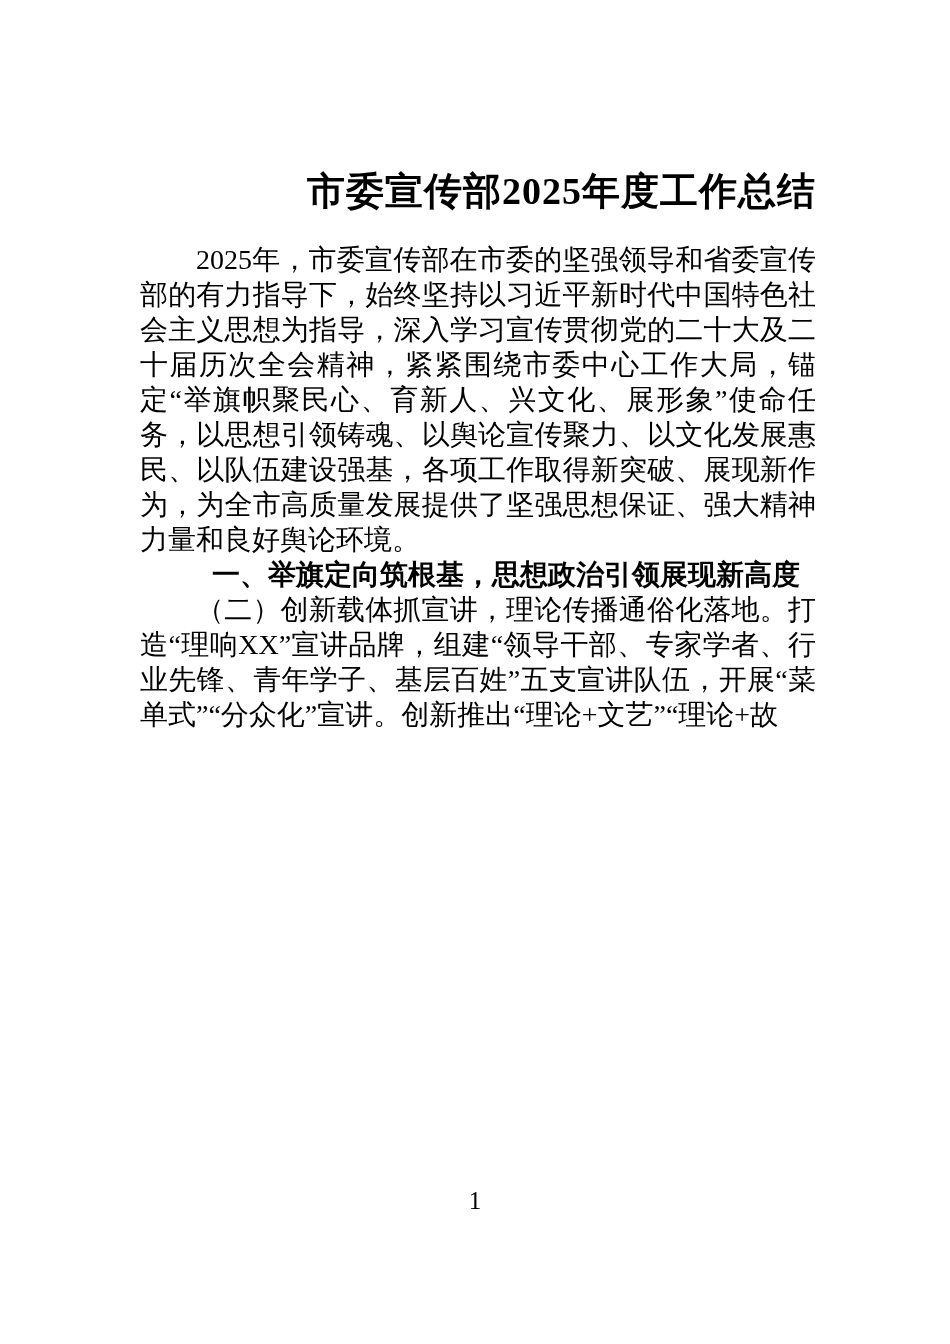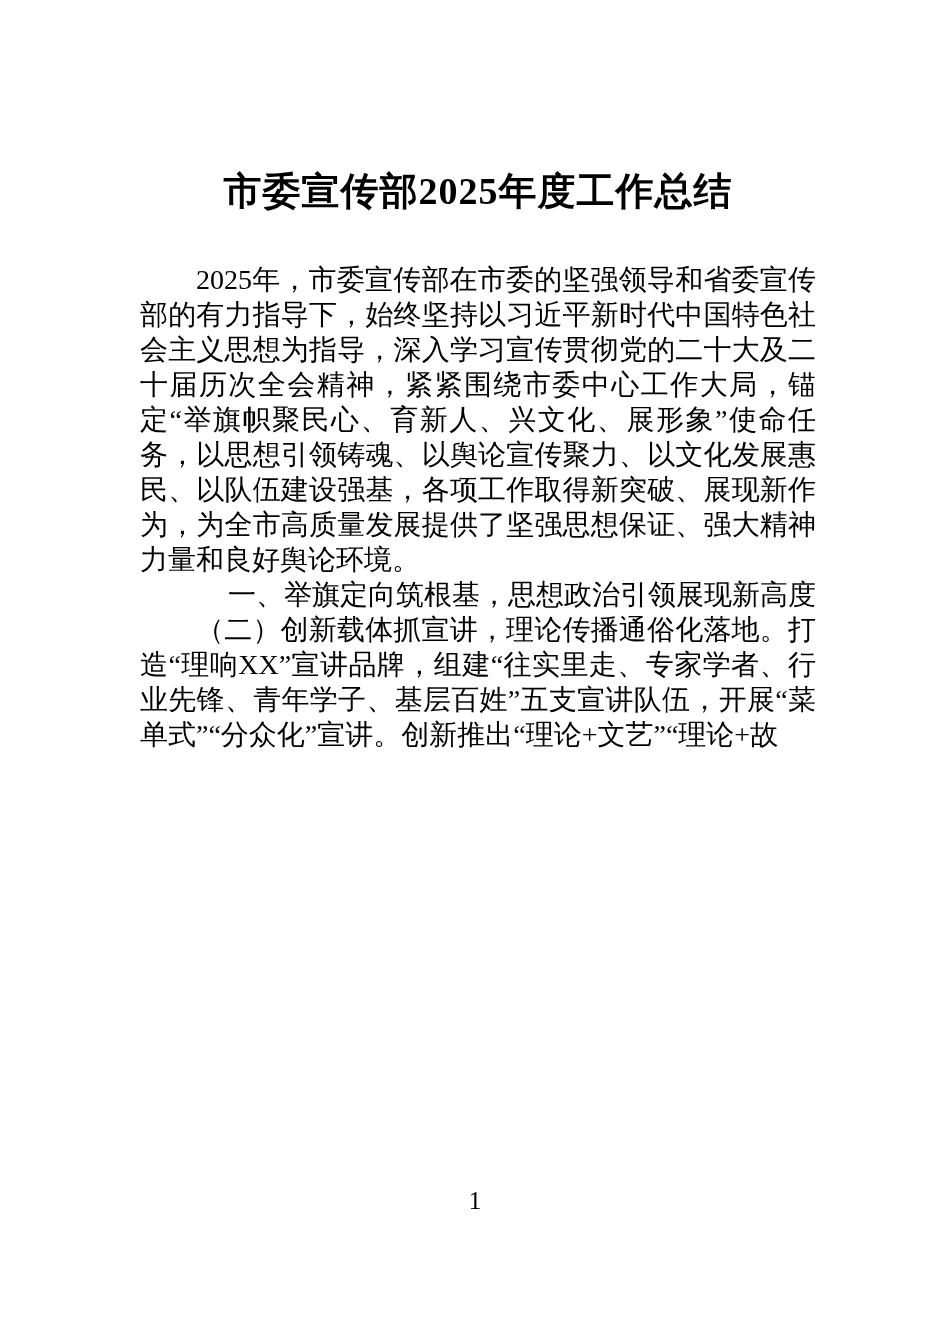--- a/index.html
+++ b/index.html
@@ -22,53 +22,53 @@
     left: 140px;
     top: 0;
     width: 676px;
   }
   .doc-title {
     margin: 0;
     padding-top: 168px;
     font-size: 38px;
     line-height: 46px;
     font-weight: 700;
-    text-align: center;
+    text-align: right;
     letter-spacing: 1px;
   }
   .para {
     margin: 0;
     font-size: 28px;
     line-height: 35px;
     text-align: justify;
     text-indent: 2em;
     word-break: break-all;
   }
   .para.first {
-    margin-top: 48px;
+    margin-top: 28px;
   }
   .para.heading {
-    font-weight: 400;
-    text-align: right;
+    font-weight: 700;
+    text-align: center;
   }
   .page-number {
     position: absolute;
     left: 0;
     right: 0;
     top: 1186px;
     text-align: center;
     font-size: 25px;
     line-height: 30px;
     color: #000000;
   }
 </style>
 </head>
 <body>
 
 <div class="page">
   <div class="content">
     <h1 class="doc-title">市委宣传部2025年度工作总结</h1>
     <p class="para first">2025年，市委宣传部在市委的坚强领导和省委宣传部的有力指导下，始终坚持以习近平新时代中国特色社会主义思想为指导，深入学习宣传贯彻党的二十大及二十届历次全会精神，紧紧围绕市委中心工作大局，锚定“举旗帜聚民心、育新人、兴文化、展形象”使命任务，以思想引领铸魂、以舆论宣传聚力、以文化发展惠民、以队伍建设强基，各项工作取得新突破、展现新作为，为全市高质量发展提供了坚强思想保证、强大精神力量和良好舆论环境。</p>
     <p class="para heading">一、举旗定向筑根基，思想政治引领展现新高度</p>
-    <p class="para">（二）创新载体抓宣讲，理论传播通俗化落地。打造“理响XX”宣讲品牌，组建“往实里走、专家学者、行业先锋、青年学子、基层百姓”五支宣讲队伍，开展“菜单式”“分众化”宣讲。创新推出“理论+文艺”“理论+故</p>
+    <p class="para">（二）创新载体抓宣讲，理论传播通俗化落地。打造“理响XX”宣讲品牌，组建“领导干部、专家学者、行业先锋、青年学子、基层百姓”五支宣讲队伍，开展“菜单式”“分众化”宣讲。创新推出“理论+文艺”“理论+故</p>
   </div>
   <div class="page-number">1</div>
 </div>
 
 </body></html>

